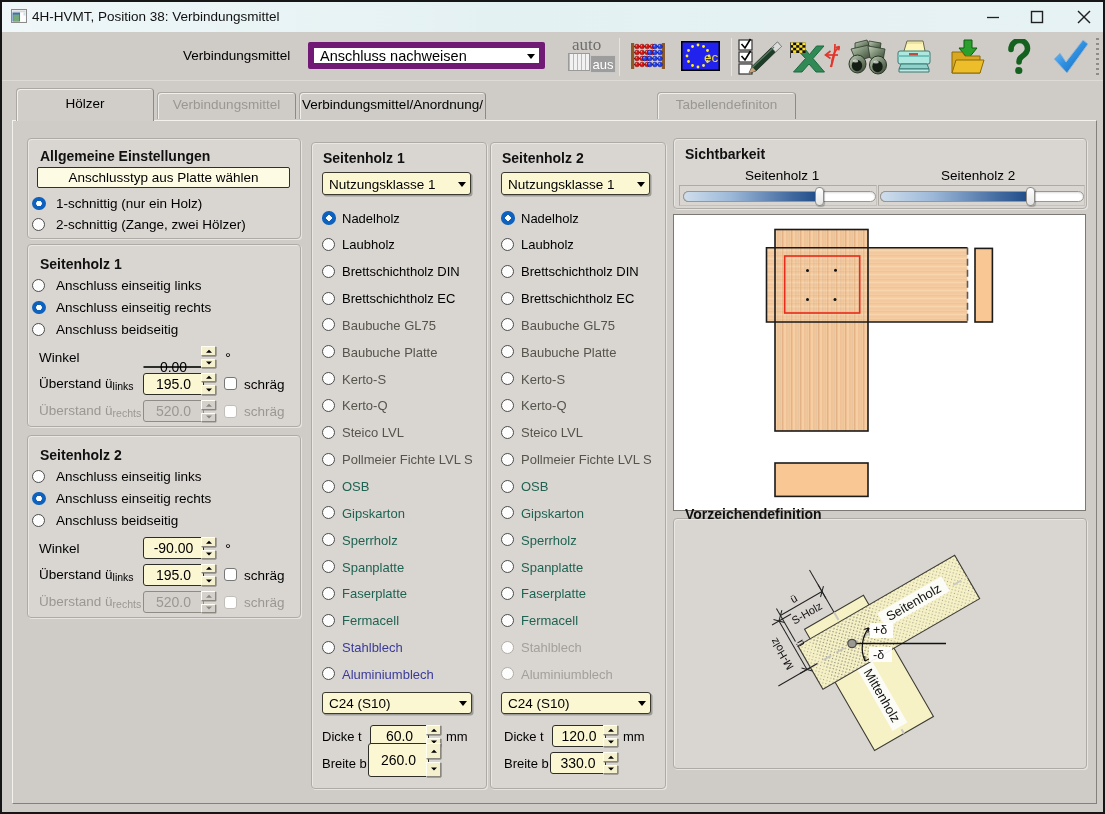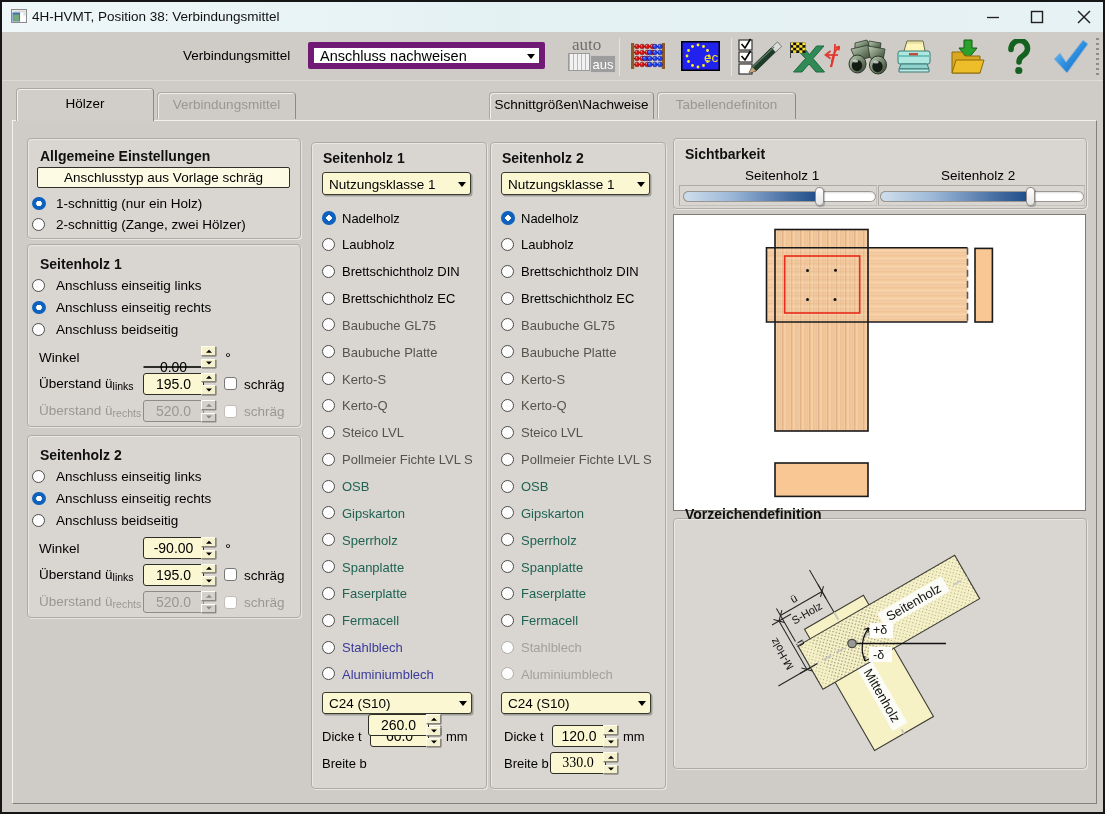--- a/index.html
+++ b/index.html
@@ -232,26 +232,26 @@
         <linearGradient id="chk" x1="0" y1="0" x2="1" y2="1">
 <stop offset="0" stop-color="#8fd0f8"></stop>
           <stop offset=".5" stop-color="#2f8fe0"></stop>
           <stop offset="1" stop-color="#1668b8"></stop>
         </linearGradient>
       </defs>
 <path d="M4 22 L10 16 L16 25 L33 3 L38 7 L17 36 Z" fill="url(#chk)" stroke="#9ab8d0" stroke-width="1"></path>
 </svg>
     <div class="tab" style="left:14px;top:86px;width:138px;height:33px;line-height:29px;color:#000;background:#d1cec9;z-index:5;">Hölzer</div>
     <div class="tab" style="left:155px;top:90px;width:139px;height:27px;line-height:23px;color:#9a9792;background:#cfccc7;z-index:2;">Verbindungsmittel</div>
-    <div class="tab" style="left:487px;top:90px;width:165px;height:27px;line-height:23px;color:#000;background:#cfccc7;z-index:2;">Schnittgrößen\Nachweise</div>
+    <div class="tab" style="left:297px;top:90px;width:187px;height:27px;line-height:23px;color:#000;background:#cfccc7;z-index:2;">Verbindungsmittel/Anordnung/</div>
     <div class="tab" style="left:655px;top:90px;width:139px;height:27px;line-height:23px;color:#9a9792;background:#cfccc7;z-index:2;">Tabellendefiniton</div>
     <div class="abs" style="left:10px;top:118px;width:1085px;height:684px;background:#cfccc7;border:1px solid #989590;border-color:#f2f1ee #84817c #84817c #f2f1ee;z-index:3;"></div>
     <div class="gb" style="left:25px;top:136px;width:274px;height:101px;z-index:5;"></div>
     <div class="gbh" style="left:38px;top:146px;z-index:6;">Allgemeine Einstellungen</div>
-    <div class="abs" style="left:35px;top:165px;width:253px;height:21px;background:#fdfbe4;border:1px solid #30302a;border-radius:2px;text-align:center;line-height:19px;font-size:13.5px;z-index:6;">Anschlusstyp aus Vorlage schräg</div>
+    <div class="abs" style="left:35px;top:165px;width:253px;height:21px;background:#fdfbe4;border:1px solid #30302a;border-radius:2px;text-align:center;line-height:19px;font-size:13.5px;z-index:6;">Anschlusstyp aus Platte wählen</div>
     <div class="radio on" style="left:30.0px;top:194.5px;z-index:6;"></div>
     <div class="rlbl" style="left:54px;top:201px;transform:translateY(-50%);color:#000;font-size:13.5px;z-index:6;">1-schnittig (nur ein Holz)</div>
     <div class="radio" style="left:30.0px;top:215.5px;z-index:6;"></div>
     <div class="rlbl" style="left:54px;top:222px;transform:translateY(-50%);color:#000;font-size:13.5px;z-index:6;">2-schnittig (Zange, zwei Hölzer)</div>
     <div class="gb" style="left:25px;top:242px;width:274px;height:183px;z-index:5;"></div>
     <div class="gbh" style="left:38px;top:254px;z-index:6;">Seitenholz 1</div>
     <div class="radio" style="left:30.0px;top:276.5px;z-index:6;"></div>
     <div class="rlbl" style="left:54px;top:283px;transform:translateY(-50%);color:#000;font-size:13.5px;z-index:6;">Anschluss einseitig links</div>
     <div class="radio on" style="left:30.0px;top:298.5px;z-index:6;"></div>
     <div class="rlbl" style="left:54px;top:305px;transform:translateY(-50%);color:#000;font-size:13.5px;z-index:6;">Anschluss einseitig rechts</div>
@@ -414,21 +414,21 @@
         <div class="b up">
           <span class="t u"></span>
         </div>
         <div class="b dn">
           <span class="t d"></span>
         </div>
       </div>
     </div>
     <div class="rlbl" style="left:444px;top:734px;transform:translateY(-50%);color:#000;font-size:13px;z-index:6;">mm</div>
     <div class="rlbl" style="left:320px;top:761px;transform:translateY(-50%);color:#000;font-size:13px;z-index:6;">Breite b</div>
-    <div class="spin ctr" style="left:366px;top:712px;width:73px;height:22px;z-index:6;">
+    <div class="spin ctr" style="left:366px;top:741px;width:73px;height:34px;z-index:6;">
       <div class="ed" style="width:61px;">
         <span class="v">260.0</span>
       </div>
       <div class="btns">
         <div class="b up">
           <span class="t u"></span>
         </div>
         <div class="b dn">
           <span class="t d"></span>
         </div>
@@ -490,21 +490,21 @@
           <span class="t u"></span>
         </div>
         <div class="b dn">
           <span class="t d"></span>
         </div>
       </div>
     </div>
     <div class="rlbl" style="left:621px;top:734px;transform:translateY(-50%);color:#000;font-size:13px;z-index:6;">mm</div>
     <div class="rlbl" style="left:502px;top:761px;transform:translateY(-50%);color:#000;font-size:13px;z-index:6;">Breite b</div>
     <div class="spin ctr" style="left:548px;top:750px;width:68px;height:22px;z-index:6;">
-      <div class="ed" style="width:56px;font-family:Liberation Serif, serif;">
+      <div class="ed" style="width:56px;">
         <span class="v">330.0</span>
       </div>
       <div class="btns">
         <div class="b up">
           <span class="t u"></span>
         </div>
         <div class="b dn">
           <span class="t d"></span>
         </div>
       </div>

